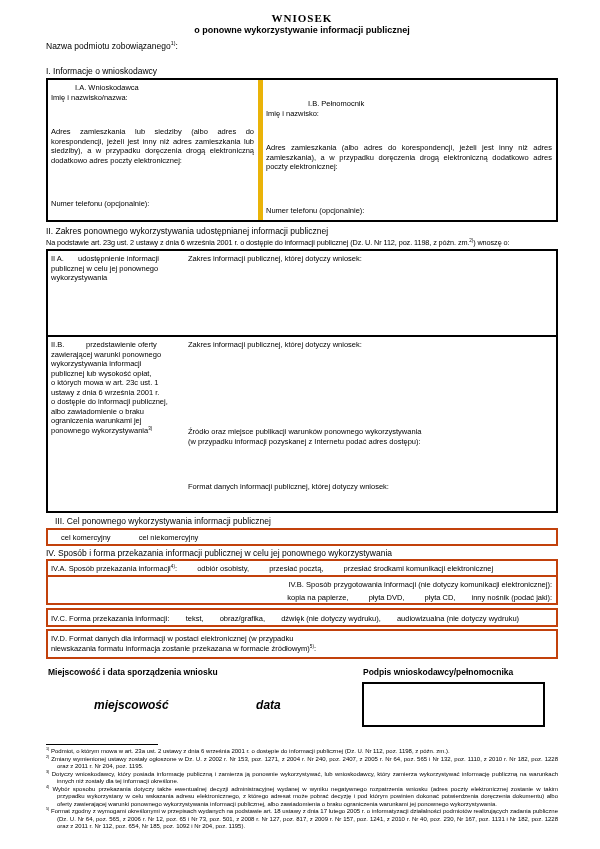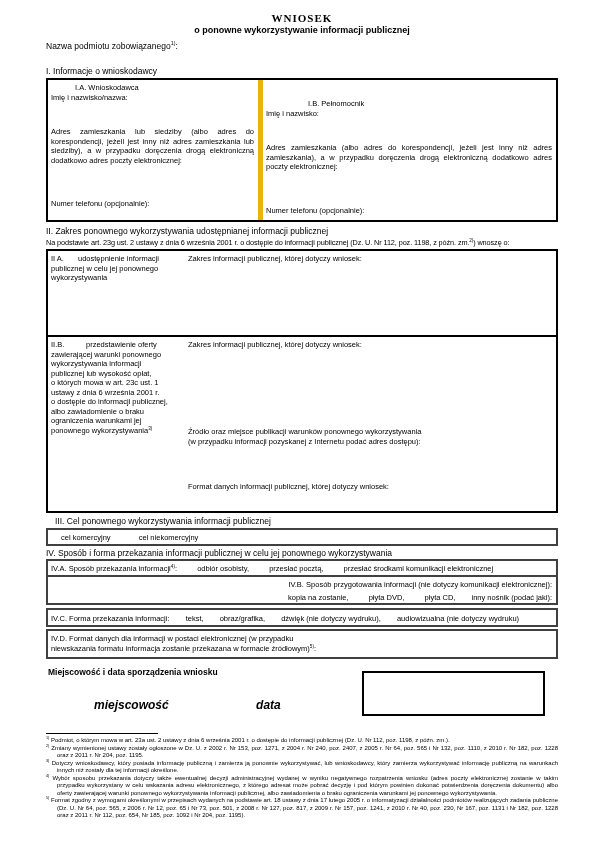--- a/index.html
+++ b/index.html
@@ -33,21 +33,21 @@
   .t2b{height:176px;border-top:none;}
   .t2-left{width:137px;line-height:9.5px;}
   .t2-right{flex:1;}
   .t2-code{display:inline-block;}
   .code-a{width:27px;}
   .code-b{width:35px;}
   .pre{white-space:pre-line;}
   .zrodlo{margin-top:77px;line-height:9.5px;}
   .format{margin-top:36px;}
   
-  .box{border:2px solid #404040;box-sizing:border-box;}
+  .box{border:2px solid #c2410c;box-sizing:border-box;}
   .b3{margin-top:1px;height:18px;padding-top:3px;}
   .opt{cursor:default;}
   .b3 .opt1{margin-left:13px;}
   .b3 .opt2{margin-left:26px;}
   .b4a{height:18px;padding:3px 4px 0 3px;}
   .b4b{height:28px;padding:3px 4px 0 3px;border-top:none;text-align:right;}
   .b4c{margin-top:3px;height:19px;padding:3.5px 4px 0 3px;}
   .b4d{margin-top:2px;height:30px;padding:3px 4px 0 3px;line-height:10px;}
   .gap14{margin-left:14px;}
   .gap18{margin-left:18px;}
@@ -149,21 +149,21 @@
     <div class="box b4a">
       <span><span>IV.A. Sposób przekazania informacji</span><sup>4)</sup><span>:</span></span>
       <span class="opt gap18">odbiór osobisty,</span>
       <span class="opt gap18">przesłać pocztą,</span>
       <span class="opt gap18">przesłać środkami komunikacji elektronicznej</span>
     </div>
 
     <div class="box b4b">
       <div>IV.B. Sposób przygotowania informacji (nie dotyczy komunikacji elektronicznej):</div>
       <div class="b4b-opts">
-        <span class="opt">kopia na zostanie,</span>
+        <span class="opt">kopia na papierze,</span>
         <span class="opt gap18">płyta DVD,</span>
         <span class="opt gap18">płyta CD,</span>
         <span class="opt gap14">inny nośnik (podać jaki):</span>
       </div>
     </div>
 
     <div class="box b4c">
       <span>IV.C. Forma przekazania informacji:</span>
       <span class="opt gap14">tekst,</span>
       <span class="opt gap14">obraz/grafika,</span>
@@ -178,20 +178,21 @@
 
     <div class="footer">
       <div class="f-left">
         <div class="f-heading">Miejscowość i data sporządzenia wniosku</div>
         <div class="pd-labels">
           <span class="pd-place">miejscowość</span>
           <span class="pd-date">data</span>
         </div>
       </div>
       <div class="f-right">
+        <div class="f-heading">Podpis wnioskodawcy/pełnomocnika</div>
         <div class="sig-box"></div>
       </div>
     </div>
 
     <div class="fn-rule"></div>
     <div class="footnotes">
       <div class="footnote"><sup>1)</sup> <span>Podmiot, o którym mowa w art. 23a ust. 2 ustawy z dnia 6 września 2001 r. o dostępie do informacji publicznej (Dz. U. Nr 112, poz. 1198, z późn. zm.).</span></div>
       <div class="footnote"><sup>2)</sup> <span>Zmiany wymienionej ustawy zostały ogłoszone w Dz. U. z 2002 r. Nr 153, poz. 1271, z 2004 r. Nr 240, poz. 2407, z 2005 r. Nr 64, poz. 565 i Nr 132, poz. 1110, z 2010 r. Nr 182, poz. 1228 oraz z 2011 r. Nr 204, poz. 1195.</span></div>
       <div class="footnote"><sup>3)</sup> <span>Dotyczy wnioskodawcy, który posiada informację publiczną i zamierza ją ponownie wykorzystywać, lub wnioskodawcy, który zamierza wykorzystywać informację publiczną na warunkach innych niż zostały dla tej informacji określone.</span></div>
       <div class="footnote"><sup>4)</sup> <span>Wybór sposobu przekazania dotyczy także ewentualnej decyzji administracyjnej wydanej w wyniku negatywnego rozpatrzenia wniosku (adres poczty elektronicznej zostanie w takim przypadku wykorzystany w celu wskazania adresu elektronicznego, z którego adresat może pobrać decyzję i pod którym powinien dokonać potwierdzenia doręczenia dokumentu) albo oferty zawierającej warunki ponownego wykorzystywania informacji publicznej, albo zawiadomienia o braku ograniczenia warunkami jej ponownego wykorzystywania.</span></div>

